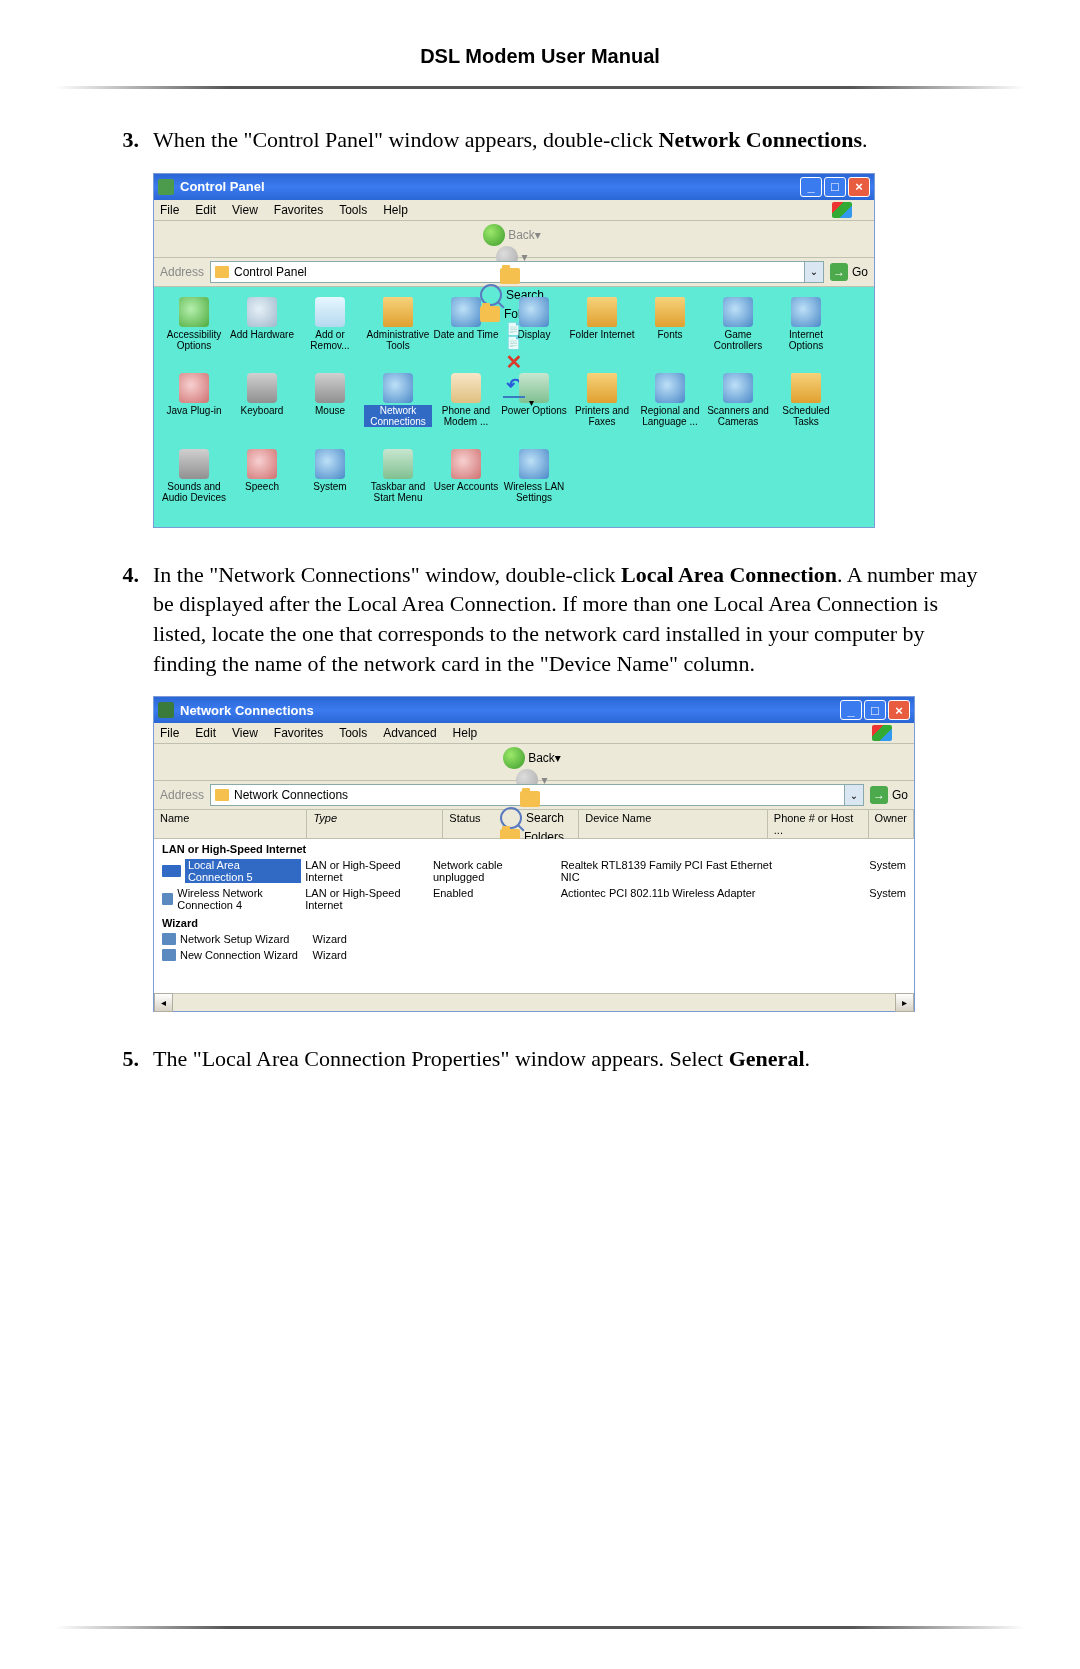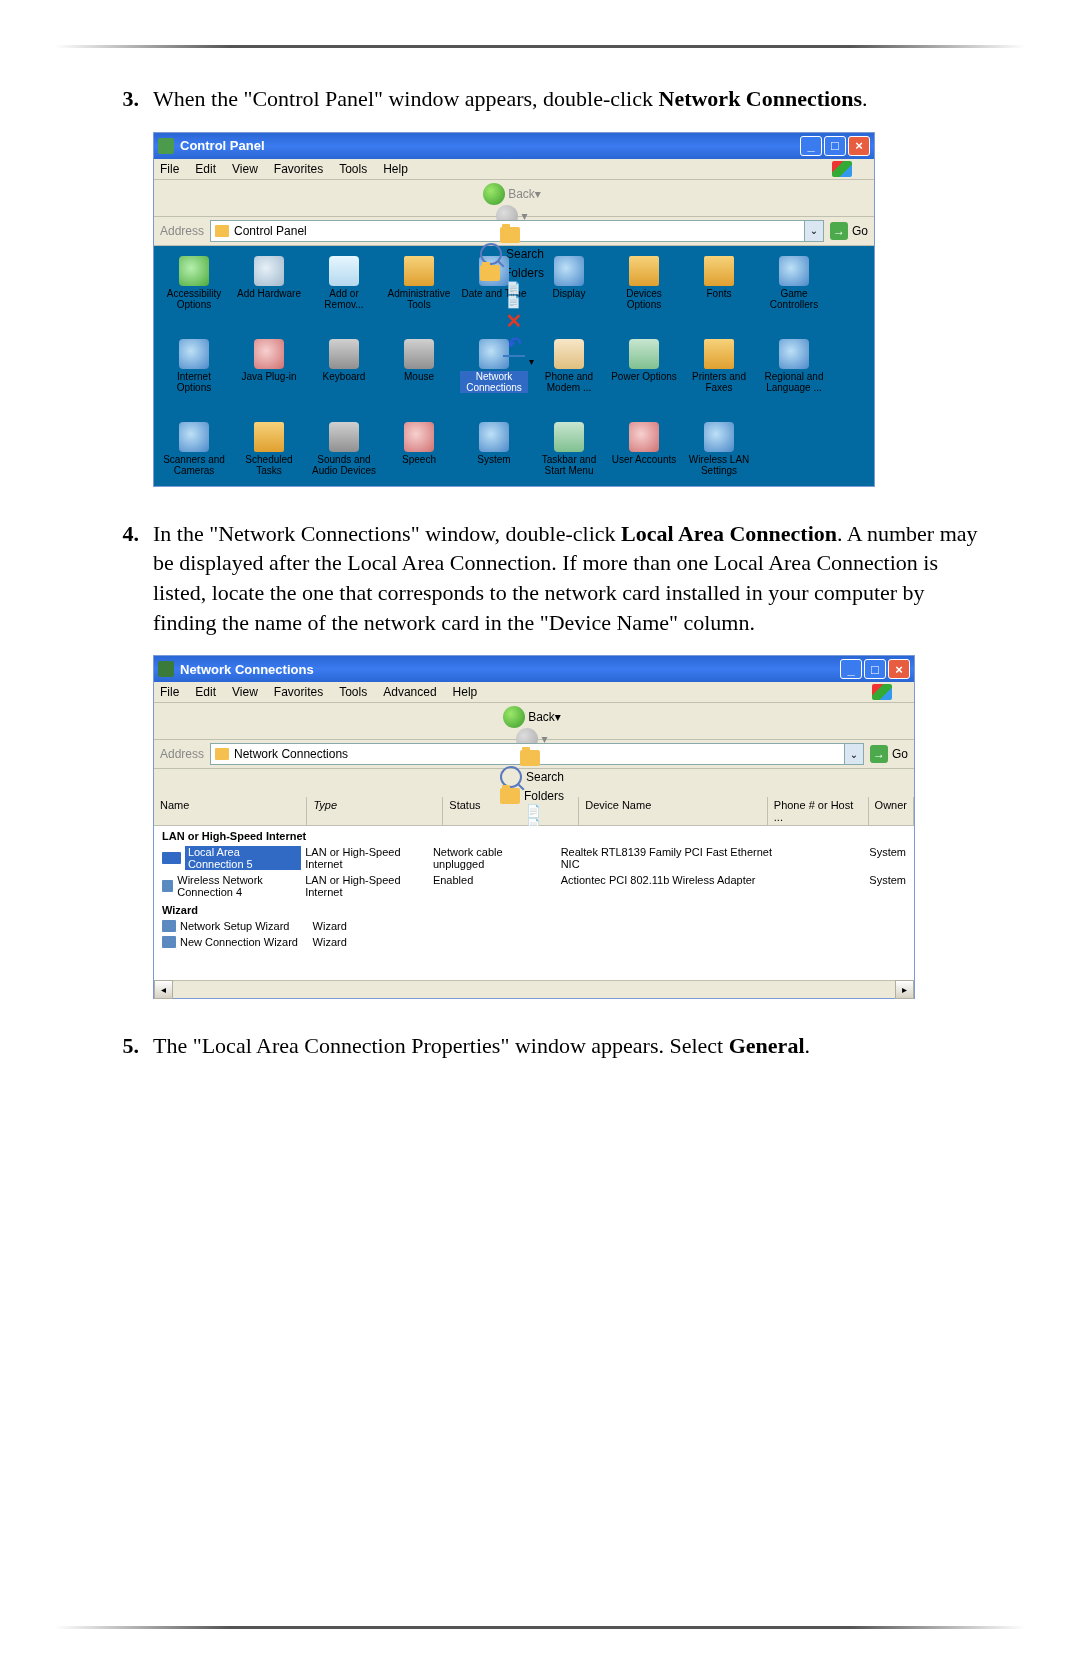--- a/index.html
+++ b/index.html
@@ -35,39 +35,39 @@
   .tb-views{width:20px;height:16px;border:1px solid #3a7ac0;display:inline-block;background:linear-gradient(#cde6f7,#8abde6);position:relative;}
   .tb-views::after{content:"▾";position:absolute;right:-10px;top:0;font-size:10px;}
   .addrbar{display:flex;align-items:center;background:#ece9d8;border-bottom:1px solid #c0c0b0;padding:3px 6px;text-align:center;}
   .addrbar .lbl{margin-right:6px;color:#888;}
   .addrbar .field{flex:1;background:#fff;border:1px solid #8aa;height:20px;display:flex;align-items:center;padding:0 4px;}
   .addrbar .field .fld-ico{width:14px;height:12px;background:#f6c04e;border-radius:1px;margin-right:5px;}
   .addrbar .drop{width:18px;height:20px;border:1px solid #8aa;border-left:none;background:#dbe6f3;display:flex;align-items:center;justify-content:center;font-size:10px;}
   .addrbar .go{margin-left:6px;display:flex;align-items:center;}
   .addrbar .go .arrow{width:18px;height:18px;background:#4caa4c;border-radius:3px;color:#fff;display:flex;align-items:center;justify-content:center;margin-right:4px;font-weight:700;}
   
-  .cp-client{background:#0369a1;padding:8px 6px;display:flex;flex-wrap:wrap;align-content:flex-start;height:224px;gap:7px;}
+  .cp-client{background:#5eead4;padding:8px 6px;display:flex;flex-wrap:wrap;align-content:flex-start;height:224px;}
   .cp-item{width:68px;height:72px;display:flex;flex-direction:column;align-items:center;margin:2px 0;}
   .cp-item .icn{width:30px;height:30px;margin-bottom:2px;}
   .cp-item .lbl{font-size:10px;text-align:center;line-height:1.1;width:100%;}
   .cp-item.sel .lbl{background:#316ac5;color:#fff;}
   
   .icn{border-radius:4px;}
   .icn.c1{background:radial-gradient(circle at 40% 40%,#b5efad,#4caa3c);} 
   .icn.c2{background:radial-gradient(circle at 40% 40%,#e6f0f7,#a0b8cc);} 
   .icn.c3{background:linear-gradient(#e6f7ff,#b5d8ef);} 
   .icn.c4{background:linear-gradient(#f6d27a,#e0a030);border-radius:2px;} 
   .icn.c5{background:radial-gradient(circle at 40% 40%,#bde0f7,#4a88c8);} 
   .icn.c6{background:linear-gradient(#d0d0d0,#909090);}
   .icn.c7{background:linear-gradient(#f7e6c8,#e0c080);}
   .icn.c8{background:radial-gradient(circle at 40% 40%,#f7d0d0,#d07070);}
   .icn.c9{background:linear-gradient(#c8e6d0,#80c090);}
   
   .nc{ }
-  .list-head{display:flex;background:#ece9d8;border-bottom:1px solid #c0c0b0;font-size:11px;margin-top:28px;}
+  .list-head{display:flex;background:#ece9d8;border-bottom:1px solid #c0c0b0;font-size:11px;}
   .list-head div{border-right:1px solid #c0c0b0;padding:2px 6px;}
   .col-name{width:160px;} .col-type{width:140px;font-style:italic;} .col-status{width:140px;} .col-dev{width:200px;} .col-phone{width:100px;} .col-owner{flex:1;}
   .listbody{background:#fff;height:154px;font-size:11px;position:relative;}
   .group{font-weight:700;padding:4px 6px 2px 8px;}
   .row{display:flex;padding:1px 6px;}
   .row>div{padding:1px 2px;}
   .row .name{width:162px;display:flex;align-items:center;}
   .row .name .ri{width:14px;height:12px;background:#5a8ac0;margin-right:4px;border-radius:1px;}
   .row.sel .name span{background:#316ac5;color:#fff;padding:0 3px;}
   .row .type{width:144px;} .row .status{width:144px;} .row .dev{width:260px;} .row .phone{width:90px;} .row .owner{flex:1;}
@@ -76,20 +76,21 @@
   .hscroll .track{flex:1;background:linear-gradient(#efece2,#dedacb);}
   
   .footer{position:absolute;left:0;right:0;bottom:40px;text-align:center;}
   .footer .pg{font-family:'Segoe UI',Arial,sans-serif;font-weight:700;font-size:20px;margin-top:18px;}
   .faint-ico{opacity:.85;}
 </style>
 </head>
 <body>
 
 <div class="page">
+  <div class="header">DSL Modem User Manual</div>
   <div class="hr-fade"></div>
 
   <div class="step">
     <div class="num">3.</div>
     <div class="body">
       <span>When the "Control Panel" window appears, double-click </span><span class="bold">Network Connections</span><span>.</span>
     </div>
   </div>
 
   <div class="screenshot" style="width:720px;">
@@ -165,21 +166,21 @@
         <div class="cp-item">
           <div class="icn c5"></div>
           <div class="lbl">Date and Time</div>
         </div>
         <div class="cp-item">
           <div class="icn c5"></div>
           <div class="lbl">Display</div>
         </div>
         <div class="cp-item">
           <div class="icn c4"></div>
-          <div class="lbl">Devices Options</div>
+          <div class="lbl">Folder Internet</div>
         </div>
         <div class="cp-item">
           <div class="icn c4"></div>
           <div class="lbl">Fonts</div>
         </div>
         <div class="cp-item">
           <div class="icn c5"></div>
           <div class="lbl">Game Controllers</div>
         </div>
         <div class="cp-item">

